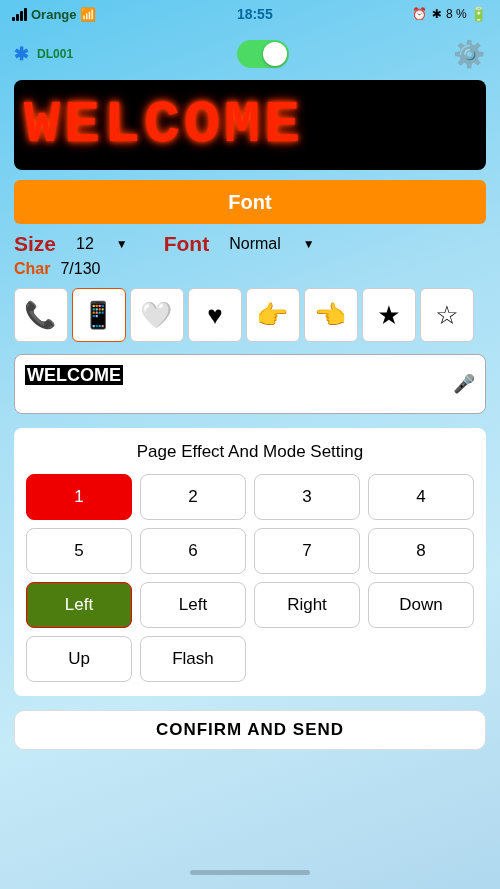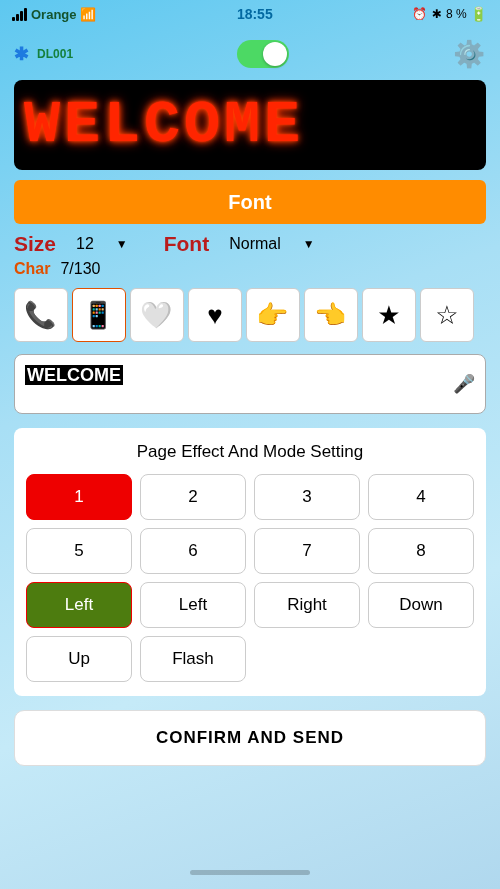--- a/index.html
+++ b/index.html
@@ -197,21 +197,21 @@
     .effect-btn.active-left {
       background: #4d7c0f;
       color: #fff;
       border-color: #e00;
     }
 
     
     .confirm-btn {
       margin: 14px 14px 0;
       width: calc(100% - 28px);
-      height: 56px;
+      height: 40px;
       background: #fff;
       border: 1.5px solid #ddd;
       border-radius: 10px;
       font-size: 17px;
       font-weight: 700;
       color: #000;
       cursor: pointer;
       letter-spacing: 1px;
     }
 

